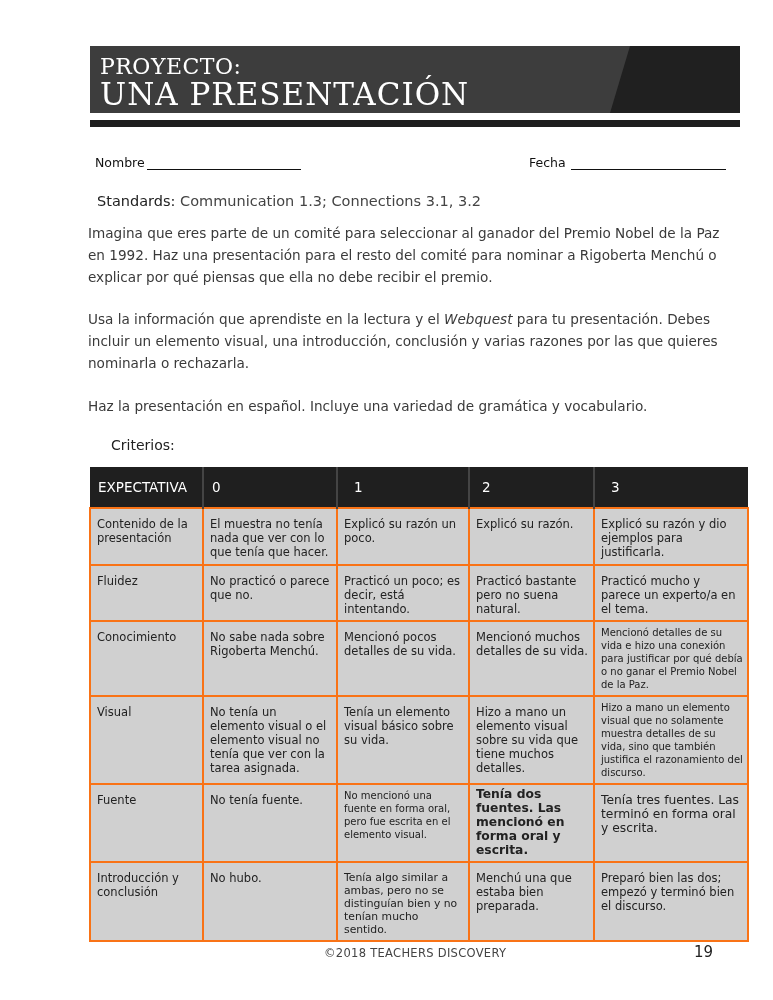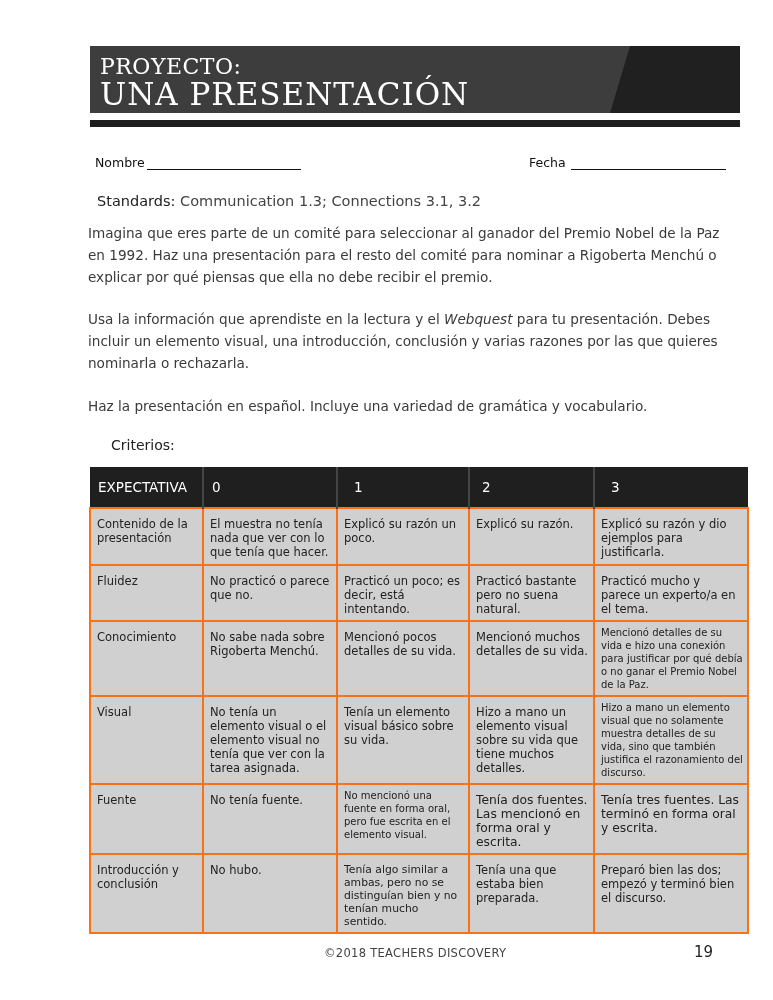--- a/index.html
+++ b/index.html
@@ -129,27 +129,27 @@
       <td>Visual</td>
       <td>No tenía un elemento visual o el elemento visual no tenía que ver con la tarea asignada.</td>
       <td>Tenía un elemento visual básico sobre su vida.</td>
       <td>Hizo a mano un elemento visual sobre su vida que tiene muchos detalles.</td>
       <td class="small">Hizo a mano un elemento visual que no solamente muestra detalles de su vida, sino que también justifica el razonamiento del discurso.</td>
     </tr>
     <tr style="height:50px;">
       <td>Fuente</td>
       <td>No tenía fuente.</td>
       <td class="small">No mencionó una fuente en forma oral, pero fue escrita en el elemento visual.</td>
-      <td class="big" style="padding-top:8px;">Tenía dos fuentes. Las mencionó en forma oral y escrita.</td>
+      <td class="big" style="padding-top:2px;font-weight:bold;">Tenía dos fuentes. Las mencionó en forma oral y escrita.</td>
       <td class="big">Tenía tres fuentes. Las terminó en forma oral y escrita.</td>
     </tr>
     <tr style="height:62px;">
       <td>Introducción y conclusión</td>
       <td>No hubo.</td>
       <td style="font-size:10.8px;line-height:13px;">Tenía algo similar a ambas, pero no se distinguían bien y no tenían mucho sentido.</td>
-      <td>Tenía una que estaba bien preparada.</td>
+      <td>Menchú una que estaba bien preparada.</td>
       <td>Preparó bien las dos; empezó y terminó bien el discurso.</td>
     </tr>
   </tbody>
 </table>
 
 <div class="footer">©2018 TEACHERS DISCOVERY</div>
 <div class="pagenum">19</div>
 
 </body></html>

